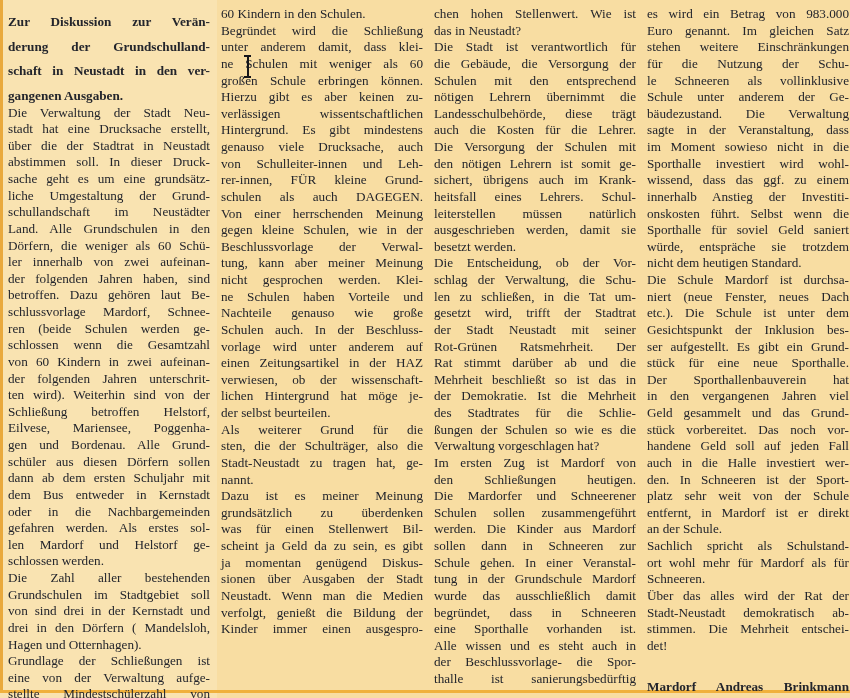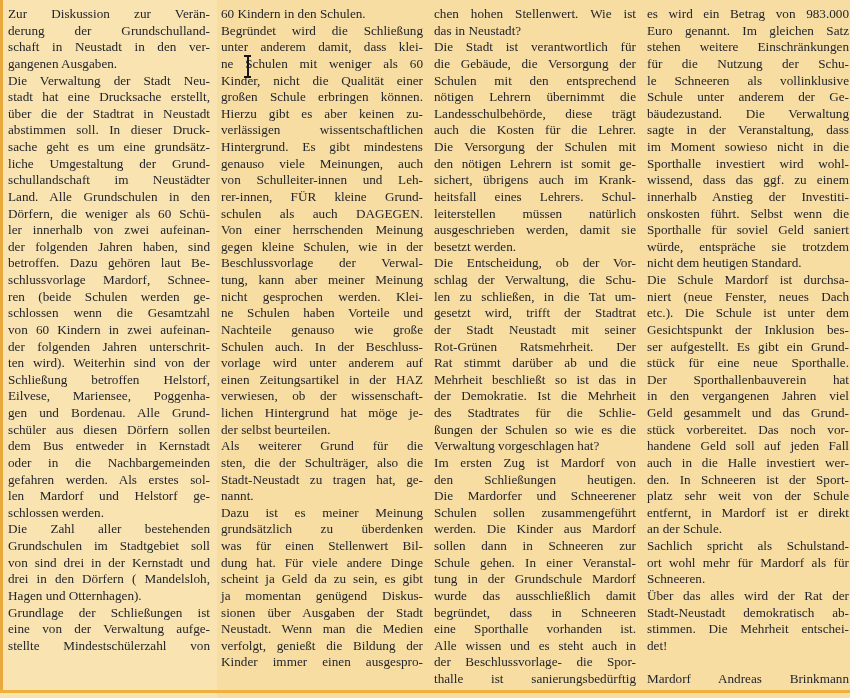--- a/index.html
+++ b/index.html
@@ -49,21 +49,22 @@
     line-height: 16.63px;
     text-align: justify;
     text-align-last: justify;
     white-space: nowrap;
     overflow: visible;
   }
   .line.nj {
     text-align-last: left;
   }
   .line.bold {
-    font-weight: normal;
+    font-weight: bold;
+    margin-top: 8px;
   }
   
   .ibeam {
     position: absolute;
     left: 243px; top: 55px;
     width: 9px; height: 23px;
   }
   .ibeam .stem {
     position: absolute;
     left: 3.5px; top: 1px;
@@ -108,45 +109,45 @@
         <div class="line">schlussvorlage Mardorf, Schnee-</div>
         <div class="line">ren (beide Schulen werden ge-</div>
         <div class="line">schlossen wenn die Gesamtzahl</div>
         <div class="line">von 60 Kindern in zwei aufeinan-</div>
         <div class="line">der folgenden Jahren unterschrit-</div>
         <div class="line">ten wird). Weiterhin sind von der</div>
         <div class="line">Schließung betroffen Helstorf,</div>
         <div class="line">Eilvese, Mariensee, Poggenha-</div>
         <div class="line">gen und Bordenau. Alle Grund-</div>
         <div class="line">schüler aus diesen Dörfern sollen</div>
+        <div class="line">dann ab dem ersten Schuljahr mit</div>
         <div class="line">dem Bus entweder in Kernstadt</div>
         <div class="line">oder in die Nachbargemeinden</div>
         <div class="line">gefahren werden. Als erstes sol-</div>
         <div class="line">len Mardorf und Helstorf ge-</div>
         <div class="line nj">schlossen werden.</div>
         <div class="line">Die Zahl aller bestehenden</div>
         <div class="line">Grundschulen im Stadtgebiet soll</div>
         <div class="line">von sind drei in der Kernstadt und</div>
         <div class="line">drei in den Dörfern ( Mandelsloh,</div>
         <div class="line nj">Hagen und Otternhagen).</div>
         <div class="line">Grundlage der Schließungen ist</div>
         <div class="line">eine von der Verwaltung aufge-</div>
         <div class="line">stellte Mindestschülerzahl von</div>
       </div>
     <div class="col">
         <div class="line nj">60 Kindern in den Schulen.</div>
         <div class="line">Begründet wird die Schließung</div>
         <div class="line">unter anderem damit, dass klei-</div>
         <div class="line">ne Schulen mit weniger als 60</div>
-        <div class="line">Kinder, nicht die Qualität einer</div>
         <div class="line">großen Schule erbringen können.</div>
         <div class="line">Hierzu gibt es aber keinen zu-</div>
         <div class="line">verlässigen wissentschaftlichen</div>
         <div class="line">Hintergrund. Es gibt mindestens</div>
-        <div class="line">genauso viele Meinungen, auch</div>
+        <div class="line">genauso viele Drucksache, auch</div>
         <div class="line">von Schulleiter-innen und Leh-</div>
         <div class="line">rer-innen, FÜR kleine Grund-</div>
         <div class="line">schulen als auch DAGEGEN.</div>
         <div class="line">Von einer herrschenden Meinung</div>
         <div class="line">gegen kleine Schulen, wie in der</div>
         <div class="line">Beschlussvorlage der Verwal-</div>
         <div class="line">tung, kann aber meiner Meinung</div>
         <div class="line">nicht gesprochen werden. Klei-</div>
         <div class="line">ne Schulen haben Vorteile und</div>
         <div class="line">Nachteile genauso wie große</div>
@@ -156,21 +157,20 @@
         <div class="line">verwiesen, ob der wissenschaft-</div>
         <div class="line">lichen Hintergrund hat möge je-</div>
         <div class="line nj">der selbst beurteilen.</div>
         <div class="line">Als weiterer Grund für die</div>
         <div class="line">sten, die der Schulträger, also die</div>
         <div class="line">Stadt-Neustadt zu tragen hat, ge-</div>
         <div class="line nj">nannt.</div>
         <div class="line">Dazu ist es meiner Meinung</div>
         <div class="line">grundsätzlich zu überdenken</div>
         <div class="line">was für einen Stellenwert Bil-</div>
-        <div class="line">dung hat. Für viele andere Dinge</div>
         <div class="line">scheint ja Geld da zu sein, es gibt</div>
         <div class="line">ja momentan genügend Diskus-</div>
         <div class="line">sionen über Ausgaben der Stadt</div>
         <div class="line">Neustadt. Wenn man die Medien</div>
         <div class="line">verfolgt, genießt die Bildung der</div>
         <div class="line">Kinder immer einen ausgespro-</div>
       </div>
     <div class="col">
         <div class="line">chen hohen Stellenwert. Wie ist</div>
         <div class="line nj">das in Neustadt?</div>

